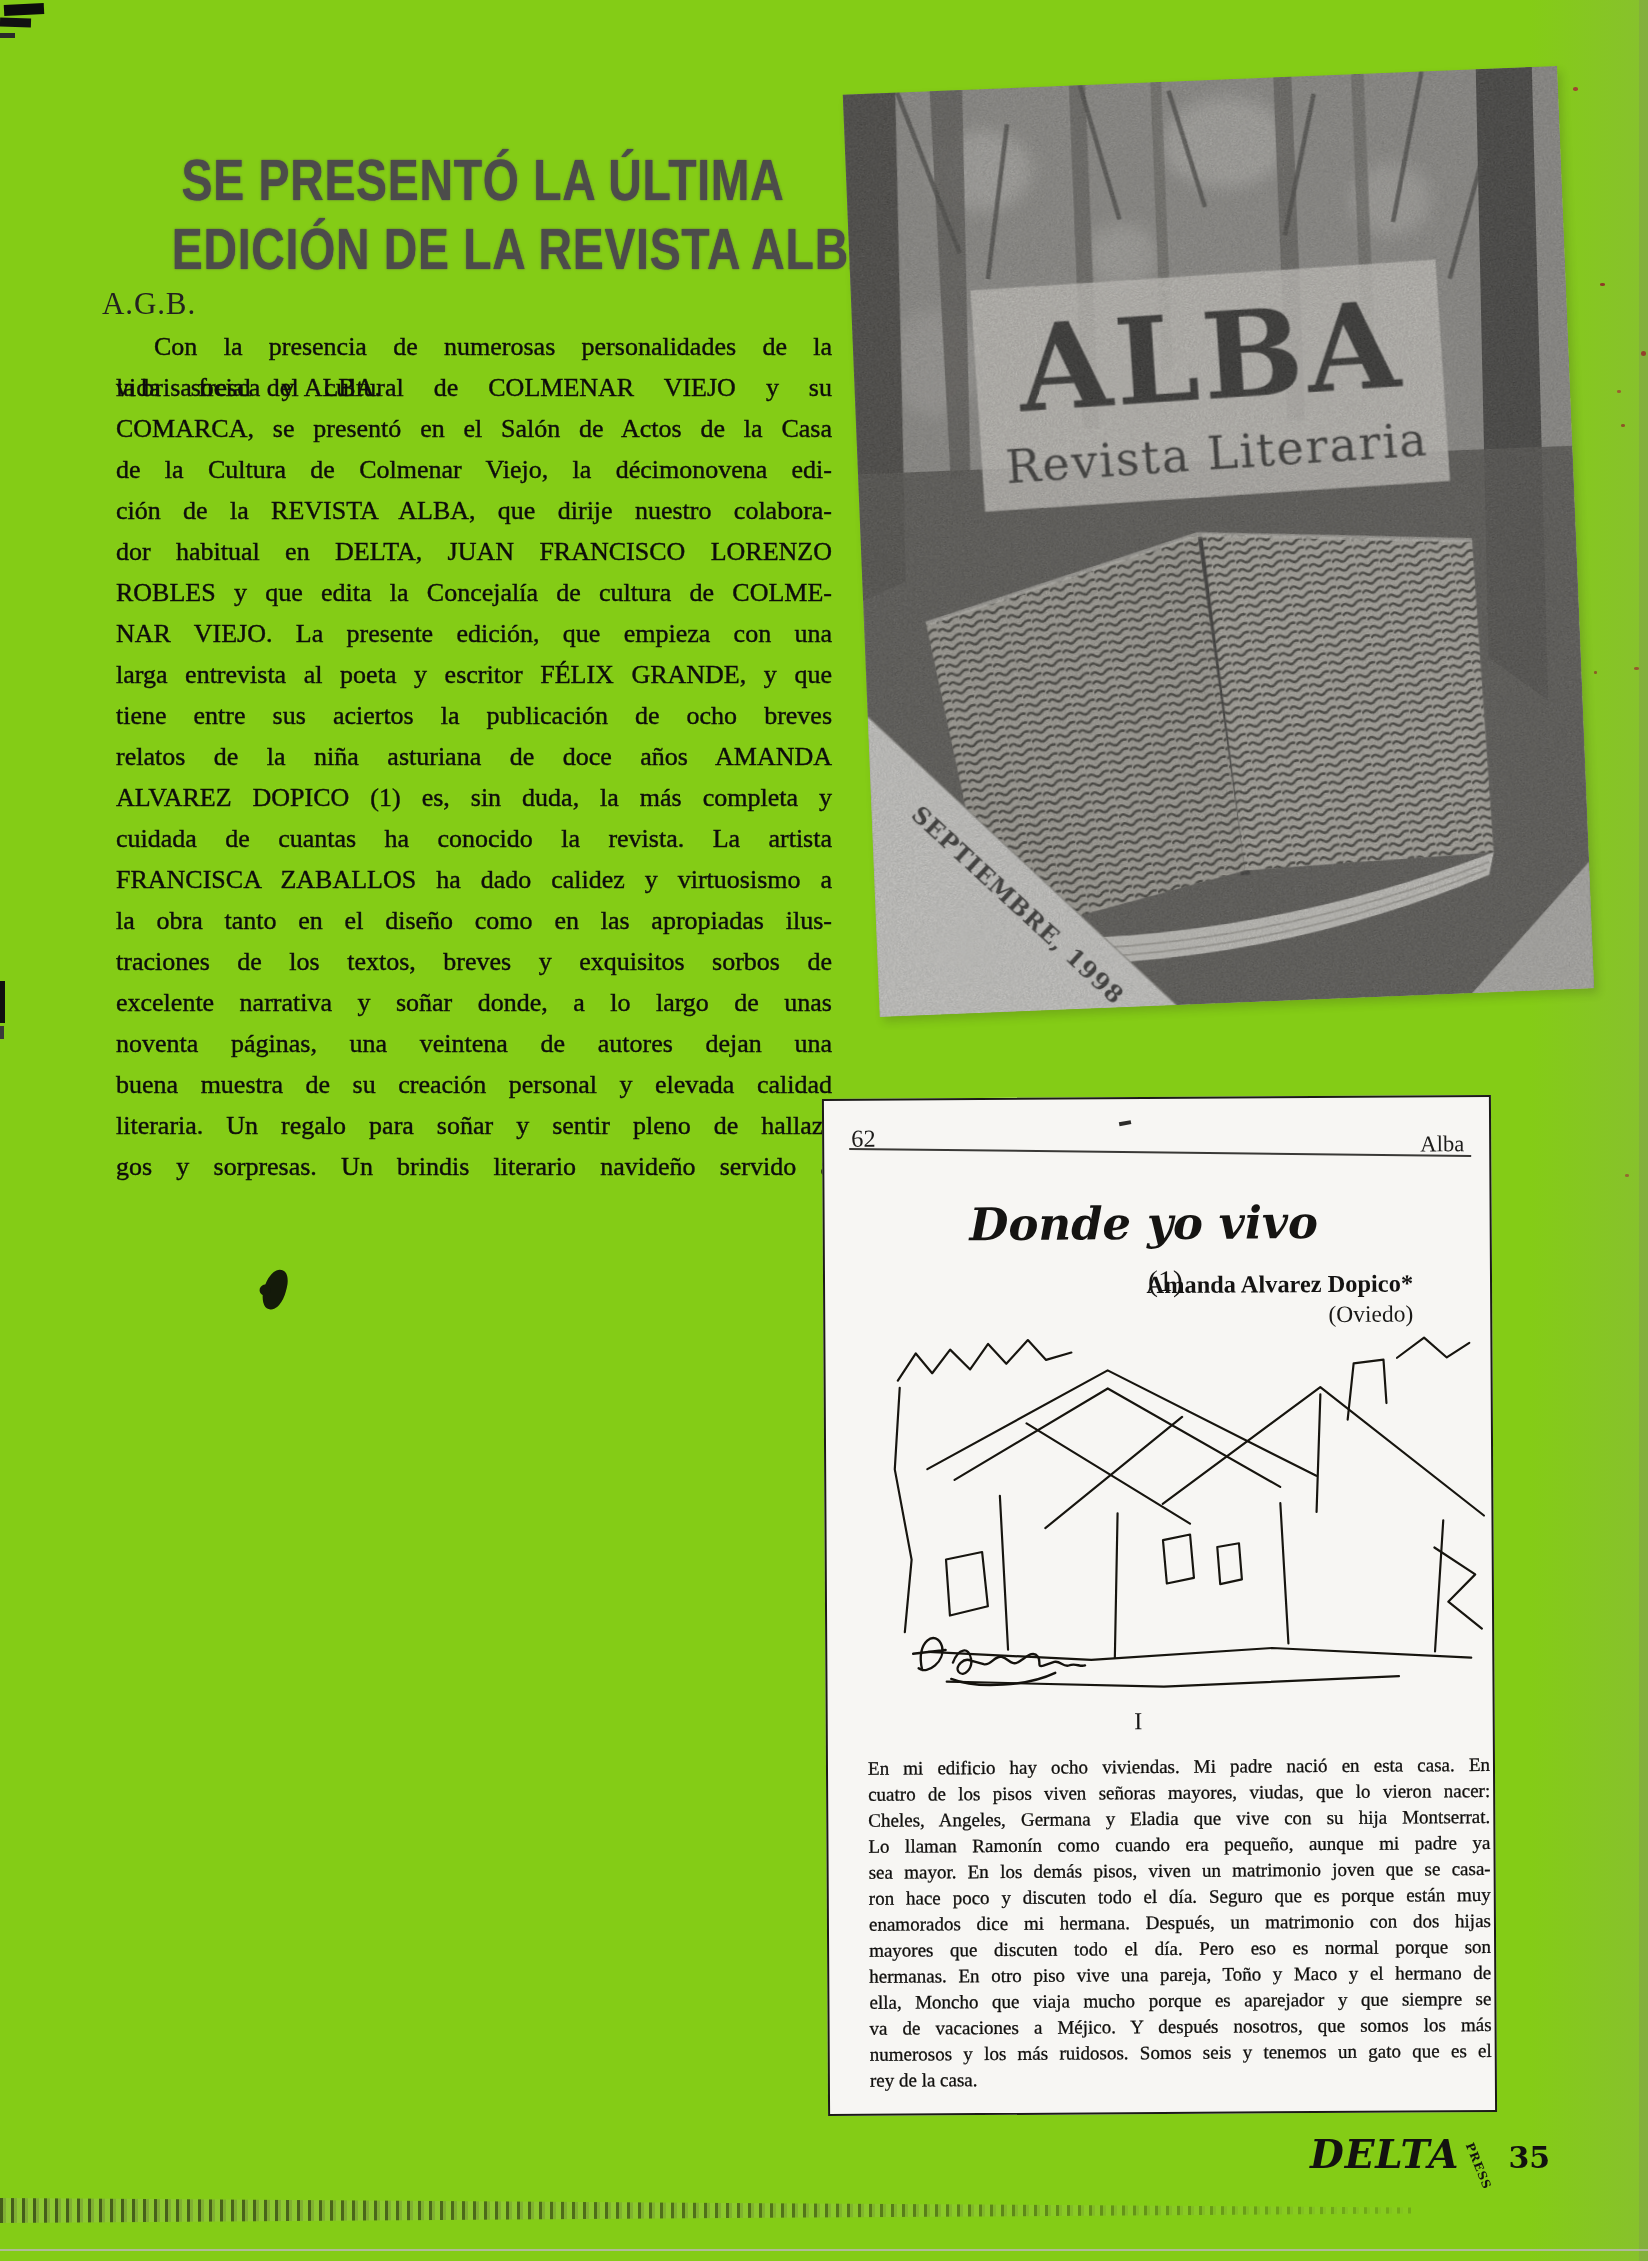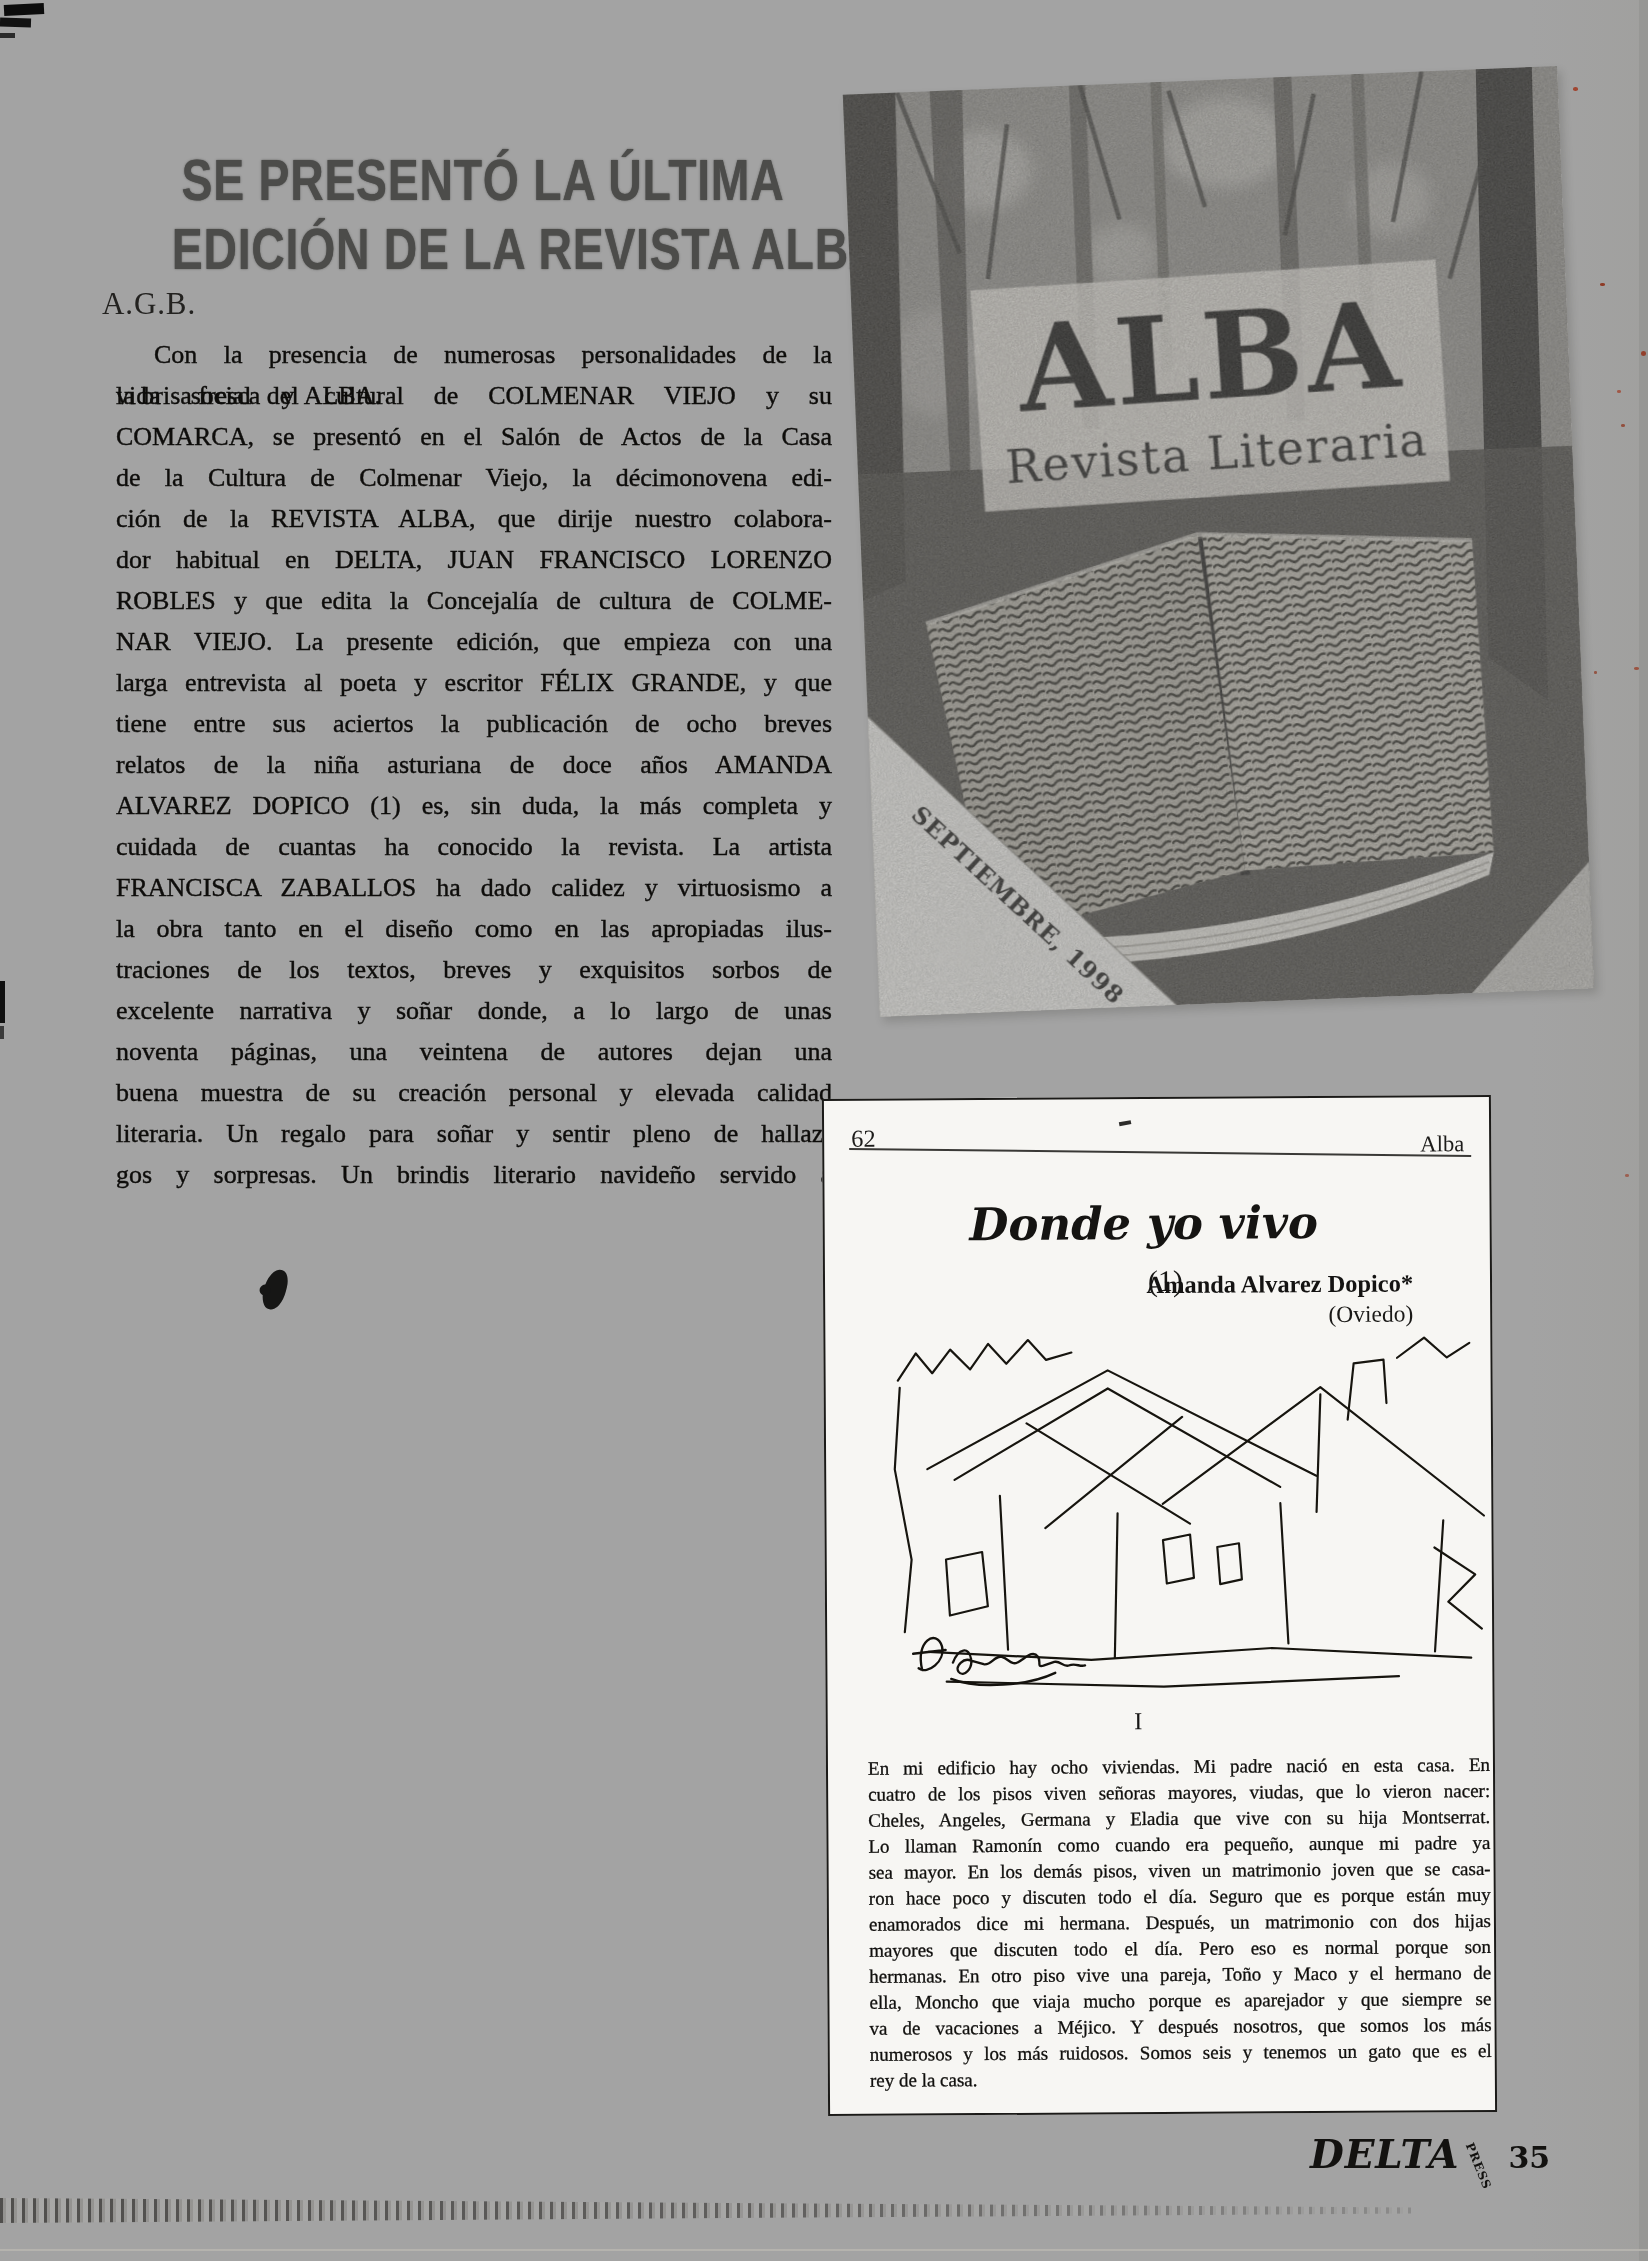--- a/index.html
+++ b/index.html
@@ -1,37 +1,37 @@
 <!DOCTYPE html>
 <html style="font-size:14.5px"><head>
 <meta charset="utf-8">
 <style>
   html,body{margin:0;padding:0;background:#e8e6e2;}
   #page{
     position:relative;width:1648px;height:2262px;margin:0 auto;
-    background:#a3a3a3;overflow:hidden;
+    background:#84cc16;overflow:hidden;
     font-family:"Liberation Serif", serif;color:#0e0d0b;
   }
   
   .headline{position:absolute;left:94px;top:145px;width:778px;text-align:center;}
   .hl{
     font-family:"Liberation Sans", sans-serif;font-weight:700;
     font-size:58px;line-height:69px;color:#4c4c4a;letter-spacing:0.9px;
     transform:scaleX(0.8);transform-origin:50% 50%;
     text-shadow:0 0 1.4px rgba(72,72,70,.85), 0 0 2.7px rgba(90,90,88,.4);
     white-space:nowrap;
   }
   .byline{position:absolute;left:102px;top:286px;font-size:31px;color:#232220;letter-spacing:0.9px;}
   
   .article{position:absolute;left:116px;top:326px;width:716px;
     font-size:26px;-webkit-text-stroke:0.4px #0e0d0b;}
   .article div{line-height:41px;height:41px;white-space:nowrap;}
   .jline{text-align:justify;text-align-last:justify;}
   .jlast{text-align:left;}
-  .para > div:first-of-type{padding-left:38px;margin-top:8px;}
+  .para > div:first-of-type{padding-left:38px;}
   .ink-blob{position:absolute;left:148px;top:943px;width:22px;height:31px;
     background:#0b0b0a;border-radius:60% 40% 55% 45%;transform:rotate(14deg);opacity:.92;}
   .ink-blob::after{content:"";position:absolute;left:-3.6px;top:18px;width:11px;height:11px;
     background:#0b0b0a;border-radius:50%;}
   
   .cover{position:absolute;left:861px;top:80px;width:715px;height:923px;
     transform:rotate(-2.3deg);box-shadow:3.6px 5.4px 8.1px rgba(40,38,34,.18);}
   .cover svg{display:block;}
   .cover-title{font-family:"DejaVu Serif", serif;font-weight:bold;letter-spacing:4px;}
   .cover-sub{font-family:"DejaVu Serif", serif;letter-spacing:2px;}

